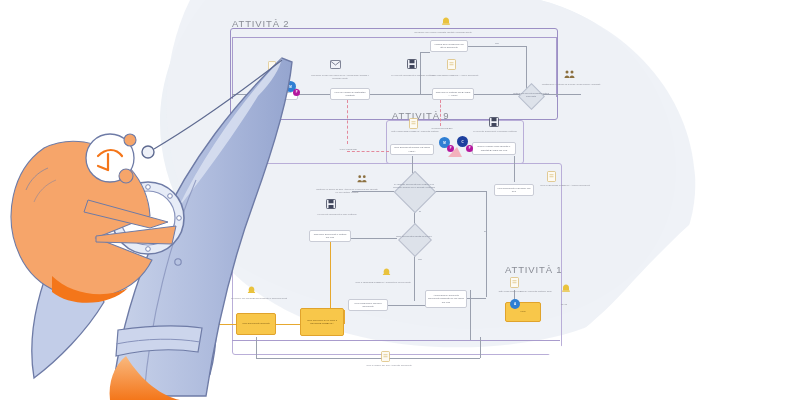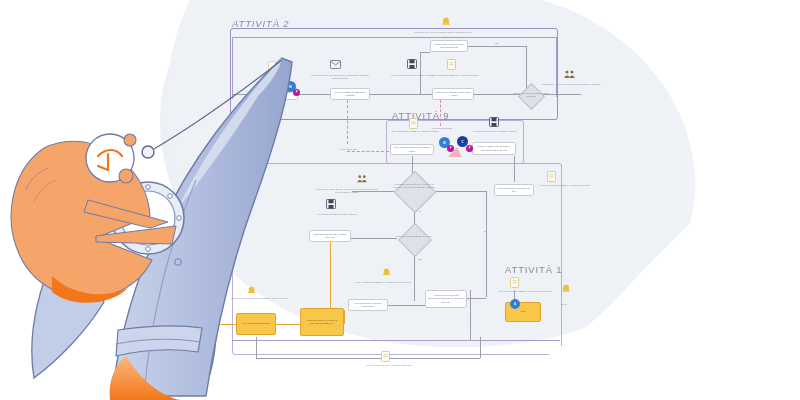--- a/index.html
+++ b/index.html
@@ -83,21 +83,21 @@
     <path d="M 190 0 C 150 80, 160 200, 230 270 C 300 340, 430 360, 540 340
              C 640 322, 700 255, 695 175 C 690 95, 630 25, 540 0 Z" fill="#edf1f6" opacity="0.9"></path>
   </svg>
 
   <div class="diagram">
 
     <div class="lane-box" style="left:230px;top:28px;width:326px;height:90px;"></div>
     <div class="lane-box soft" style="left:386px;top:120px;width:136px;height:42px;"></div>
     <div class="lane-box soft" style="left:232px;top:163px;width:328px;height:190px;"></div>
 
-    <div class="lane-title" style="left:232px;top:18px;font-style:italic;">ATTIVITÀ 2</div>
+    <div class="lane-title" style="left:232px;top:18px;">ATTIVITÀ 2</div>
     <div class="lane-title" style="left:392px;top:110px;">ATTIVITÀ 9</div>
     <div class="lane-title" style="left:505px;top:264px;">ATTIVITÀ 1</div>
 
     <div class="edge h purple" style="left:232px;top:37px;width:324px;"></div>
     <div class="edge v purple" style="left:232px;top:37px;height:62px;"></div>
     <div class="edge v purple" style="left:556px;top:37px;height:60px;"></div>
 
     <div class="edge h" style="left:232px;top:94px;width:30px;"></div>
     <div class="edge h" style="left:298px;top:94px;width:32px;"></div>
     <div class="edge h" style="left:370px;top:94px;width:62px;"></div>

